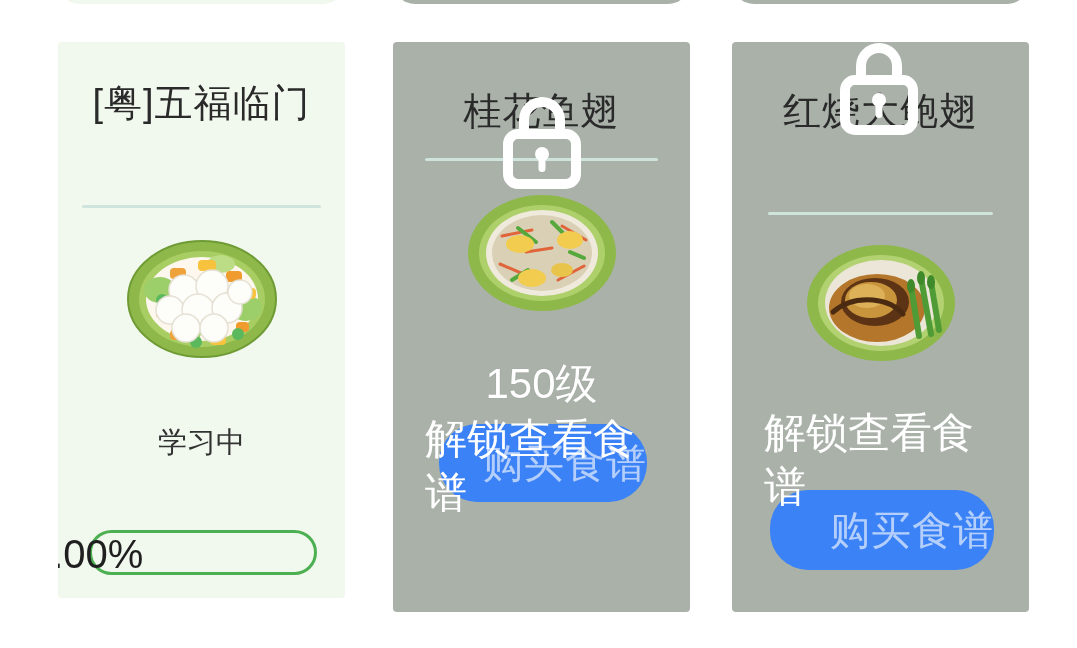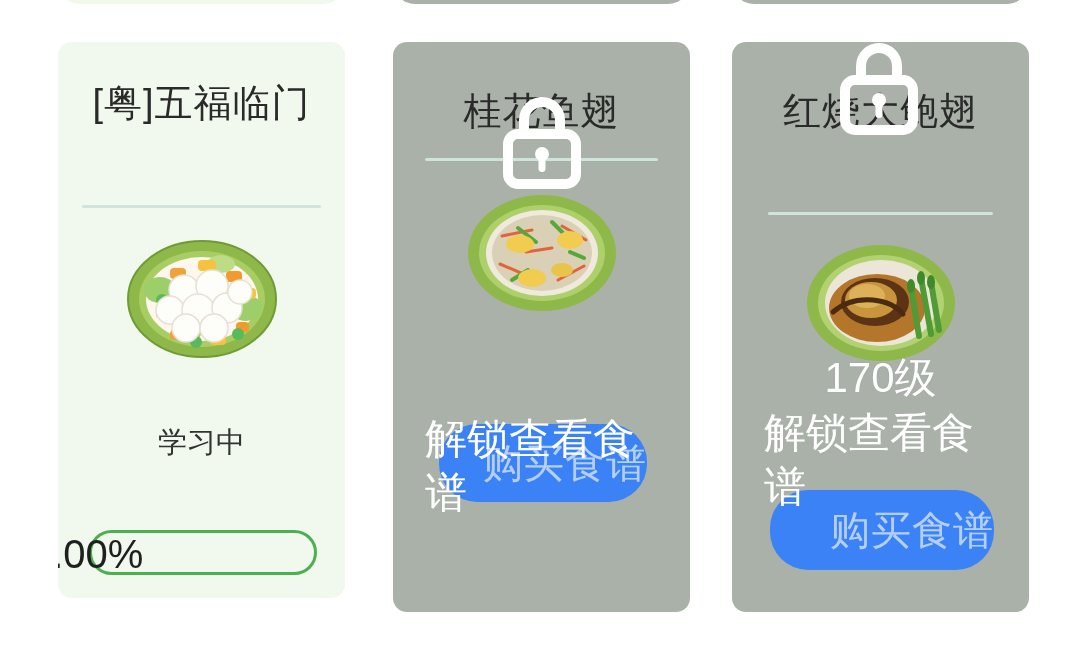--- a/index.html
+++ b/index.html
@@ -14,21 +14,21 @@
   
   .prev-row{position:absolute;top:0;left:0;width:1077px;height:6px;}
   .prev-card{position:absolute;top:-26px;height:30px;border-radius:0 0 22px 22px;}
   .prev-card.c1{left:58px;width:287px;background:#f1f8ed;}
   .prev-card.c2{left:393px;width:297px;background:#a9b1a9;}
   .prev-card.c3{left:732px;width:297px;background:#a9b1a9;}
 
   
   .card{
     position:absolute;
-    border-radius:14px;
+    border-radius:4px;
     overflow:hidden;
     box-sizing:border-box;
   }
   .card.active{background:#f1f8ed;}
   .card.locked{background:#a9b1a9;}
 
   #card-1{left:58px;top:42px;width:287px;height:556px;}
   #card-2{left:393px;top:42px;width:297px;height:570px;}
   #card-3{left:732px;top:42px;width:297px;height:570px;}
 
@@ -228,20 +228,21 @@
 
   <div class="lock">
     <svg viewBox="0 0 96 100">
       <path d="M30 44 V30 a18 18 0 0 1 36 0 V44" fill="none" stroke="#ffffff" stroke-width="10" stroke-linecap="round"></path>
       <rect x="14" y="44" width="68" height="50" rx="10" fill="none" stroke="#ffffff" stroke-width="10"></rect>
       <circle cx="48" cy="64" r="7" fill="#ffffff"></circle>
       <rect x="44.5" y="64" width="7" height="18" rx="3.5" fill="#ffffff"></rect>
     </svg>
   </div>
 
+  <div class="level">150级</div>
 
   <div class="buy-btn">
     <span>购买食谱</span>
   </div>
 
   <div class="unlock-caption">解锁查看食谱</div>
 </div>
 
 <div class="card locked" id="card-3">
   <div class="title">红烧大鲍翅</div>
@@ -274,20 +275,19 @@
 
   <div class="lock">
     <svg viewBox="0 0 96 100">
       <path d="M30 44 V30 a18 18 0 0 1 36 0 V44" fill="none" stroke="#ffffff" stroke-width="10" stroke-linecap="round"></path>
       <rect x="14" y="44" width="68" height="50" rx="10" fill="none" stroke="#ffffff" stroke-width="10"></rect>
       <circle cx="48" cy="64" r="7" fill="#ffffff"></circle>
       <rect x="44.5" y="64" width="7" height="18" rx="3.5" fill="#ffffff"></rect>
     </svg>
   </div>
 
-  <div class="level">170级</div>
 
   <div class="buy-btn">
     <span>购买食谱</span>
   </div>
 
   <div class="unlock-caption">解锁查看食谱</div>
 </div>
 
 </body></html>

